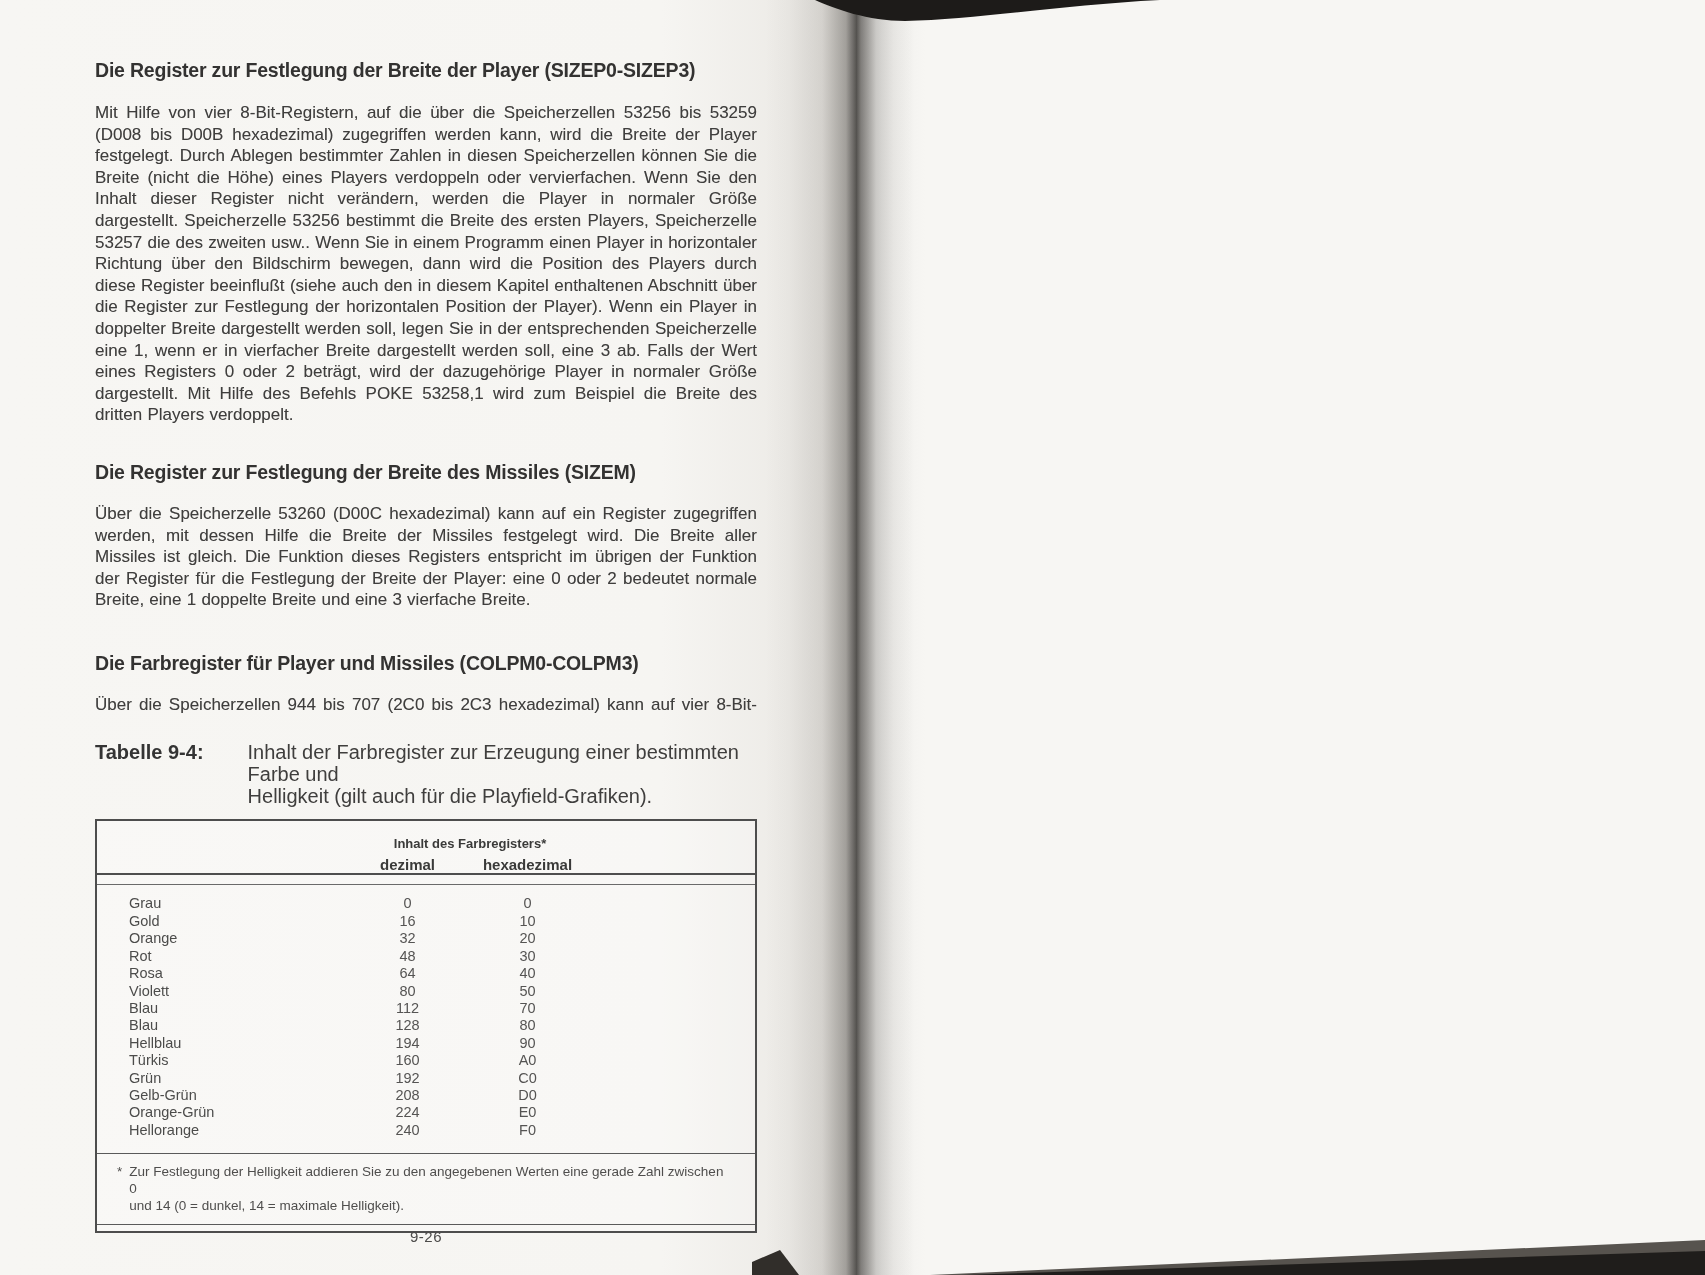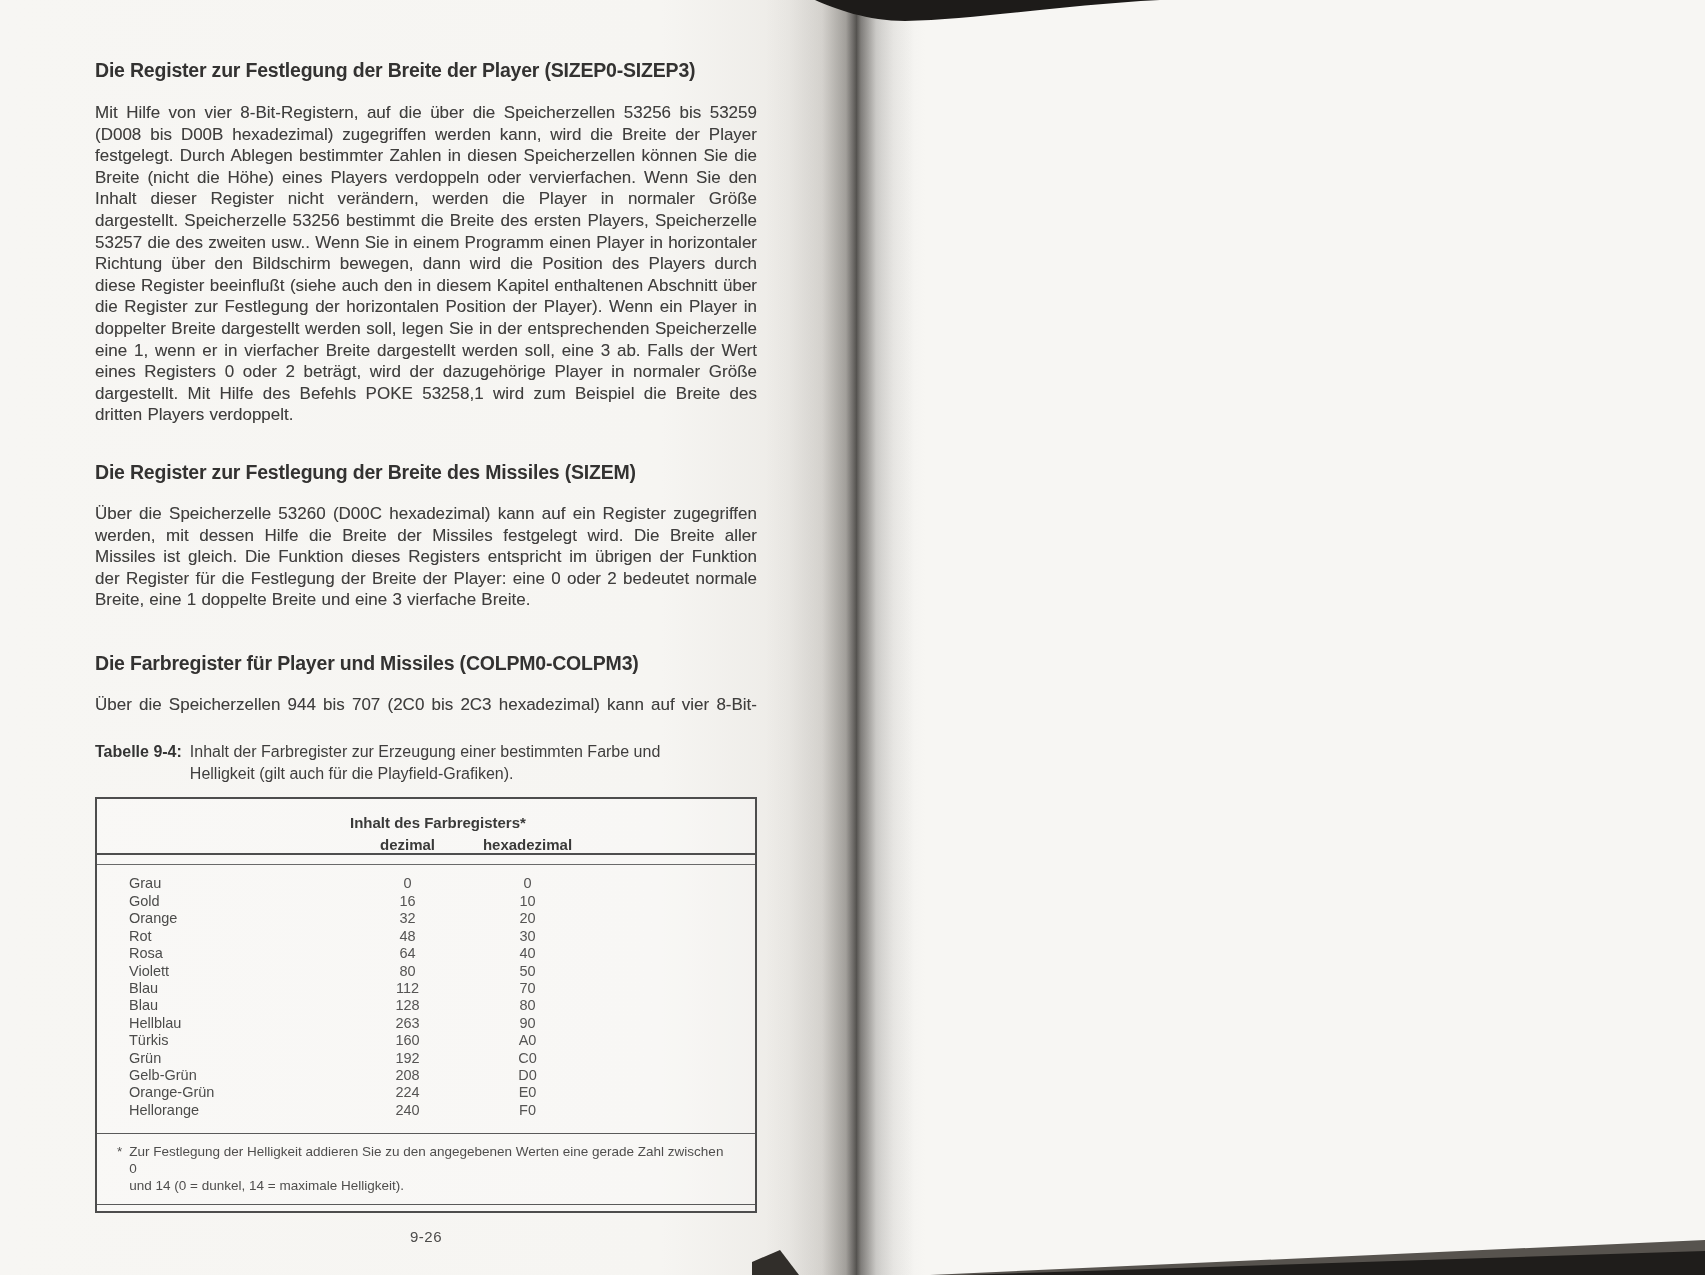--- a/index.html
+++ b/index.html
@@ -38,32 +38,32 @@
     font-size:19.5px;line-height:25px;font-weight:bold;color:#333231;
     letter-spacing:-0.2px;margin:0;white-space:pre-line;
   }
   .bodytext{
     font-size:17px;line-height:21.6px;color:#3f3e3d;margin:0;
     text-align:justify;white-space:pre-line;word-spacing:0.5px;
     text-shadow:0 0 0.5px rgba(70,70,70,0.35);
   }
   .force-last{text-align-last:justify;}
 
-  .caption{display:flex;font-size:16px;line-height:22px;color:#3f3e3d;}
+  .caption{display:flex;font-size:20px;line-height:22px;color:#3f3e3d;gap:36px;}
   .cap-label{font-weight:bold;color:#343434;flex:0 0 auto;margin-right:8px;}
   .cap-text{white-space:pre-line;}
 
   .ctable{
     border:2px solid #4d4d4d;background:rgba(255,255,255,0.25);
     color:#4a4a49;
   }
   .tgrid{display:grid;grid-template-columns:253px 115px 125px 1fr;}
   .thead{padding-top:15px;}
   .group-label{
-    grid-column:2/4;font-weight:bold;font-size:15px;color:#3a3a39;
+    grid-column:2/4;text-align:center;font-weight:bold;font-size:13px;color:#3a3a39;
   }
   .cols-row{margin-top:5px;padding-bottom:0;}
   .col-label{text-align:center;font-weight:bold;font-size:15px;color:#3a3a39;}
   .rule-double{height:9px;border-top:2px solid #4e4e4e;border-bottom:1.5px solid #6a6a6a;}
   .tbody{padding:10px 0 14px 0;}
   .trow{display:grid;grid-template-columns:253px 115px 125px 1fr;line-height:17.4px;font-size:14.5px;}
   .tcell.name{padding-left:32px;color:#4c4c4b;}
   .tcell.dez,.tcell.hex{text-align:center;color:#555453;}
   .rule-single{border-top:1.5px solid #5a5a5a;}
   .footnote{
@@ -153,21 +153,21 @@
           <div class="tcell fill"></div>
         </div>
           <div class="trow">
           <div class="tcell name">Blau</div>
           <div class="tcell dez">128</div>
           <div class="tcell hex">80</div>
           <div class="tcell fill"></div>
         </div>
           <div class="trow">
           <div class="tcell name">Hellblau</div>
-          <div class="tcell dez">263</div>
+          <div class="tcell dez">194</div>
           <div class="tcell hex">90</div>
           <div class="tcell fill"></div>
         </div>
           <div class="trow">
           <div class="tcell name">Türkis</div>
           <div class="tcell dez">160</div>
           <div class="tcell hex">A0</div>
           <div class="tcell fill"></div>
         </div>
           <div class="trow">

